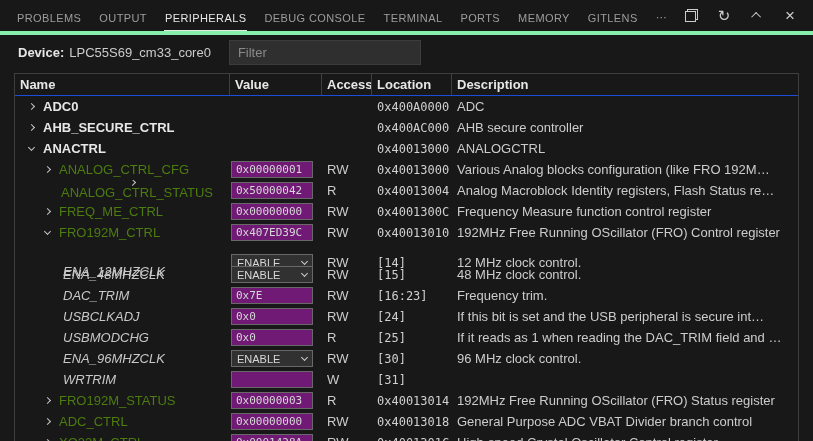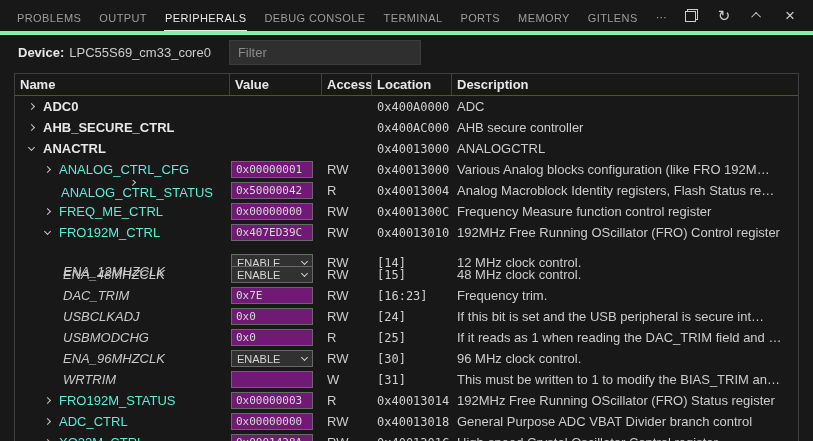--- a/index.html
+++ b/index.html
@@ -52,21 +52,21 @@
   .hcell {
     font-weight:bold; color:#e7e7e7; font-size:13px; line-height:21px;
     padding:0 5px; border-left:1px solid #3f3f3f;
     overflow:hidden; white-space:nowrap;
   }
   .hcell:first-child { border-left:none; }
   .row { height:21px; align-items:center; }
   .cell { overflow:hidden; white-space:nowrap; font-size:13px; height:21px; display:flex; align-items:center; }
   .name-cell { }
   .reg0 { font-weight:bold; color:#e7e7e7; }
-  .reg1 { color:#5eead4; }
+  .reg1 { color:#4d7c0f; }
   .field { font-style:italic; color:#c8c8c8; }
   .chev {
     flex:none; width:5px; height:5px;
     border-right:1.4px solid #c5c5c5; border-bottom:1.4px solid #c5c5c5;
     margin-right:9px;
   }
   .chev.collapsed { transform:rotate(-45deg); }
   .chev.expanded  { transform:rotate(45deg); margin-top:-3px; }
 
   .value-cell { padding-left:2px; }
@@ -292,21 +292,20 @@
         </div>
         <div class="row">
           <div class="cell name-cell" style="padding-left: 48px;">
             <span class="field">WRTRIM</span>
           </div>
           <div class="cell value-cell">
             <input type="text" class="val" style="">
           </div>
           <div class="cell access-cell">W</div>
           <div class="cell loc-cell">[31]</div>
-          <div class="cell desc-cell">This must be written to 1 to modify the BIAS_TRIM an…</div>
         </div>
         <div class="row">
           <div class="cell name-cell" style="padding-left: 30px;">
             <span class="chev collapsed"></span>
             <span class="reg1">FRO192M_STATUS</span>
           </div>
           <div class="cell value-cell">
             <input type="text" class="val" value="0x00000003" style="">
           </div>
           <div class="cell access-cell">R</div>

